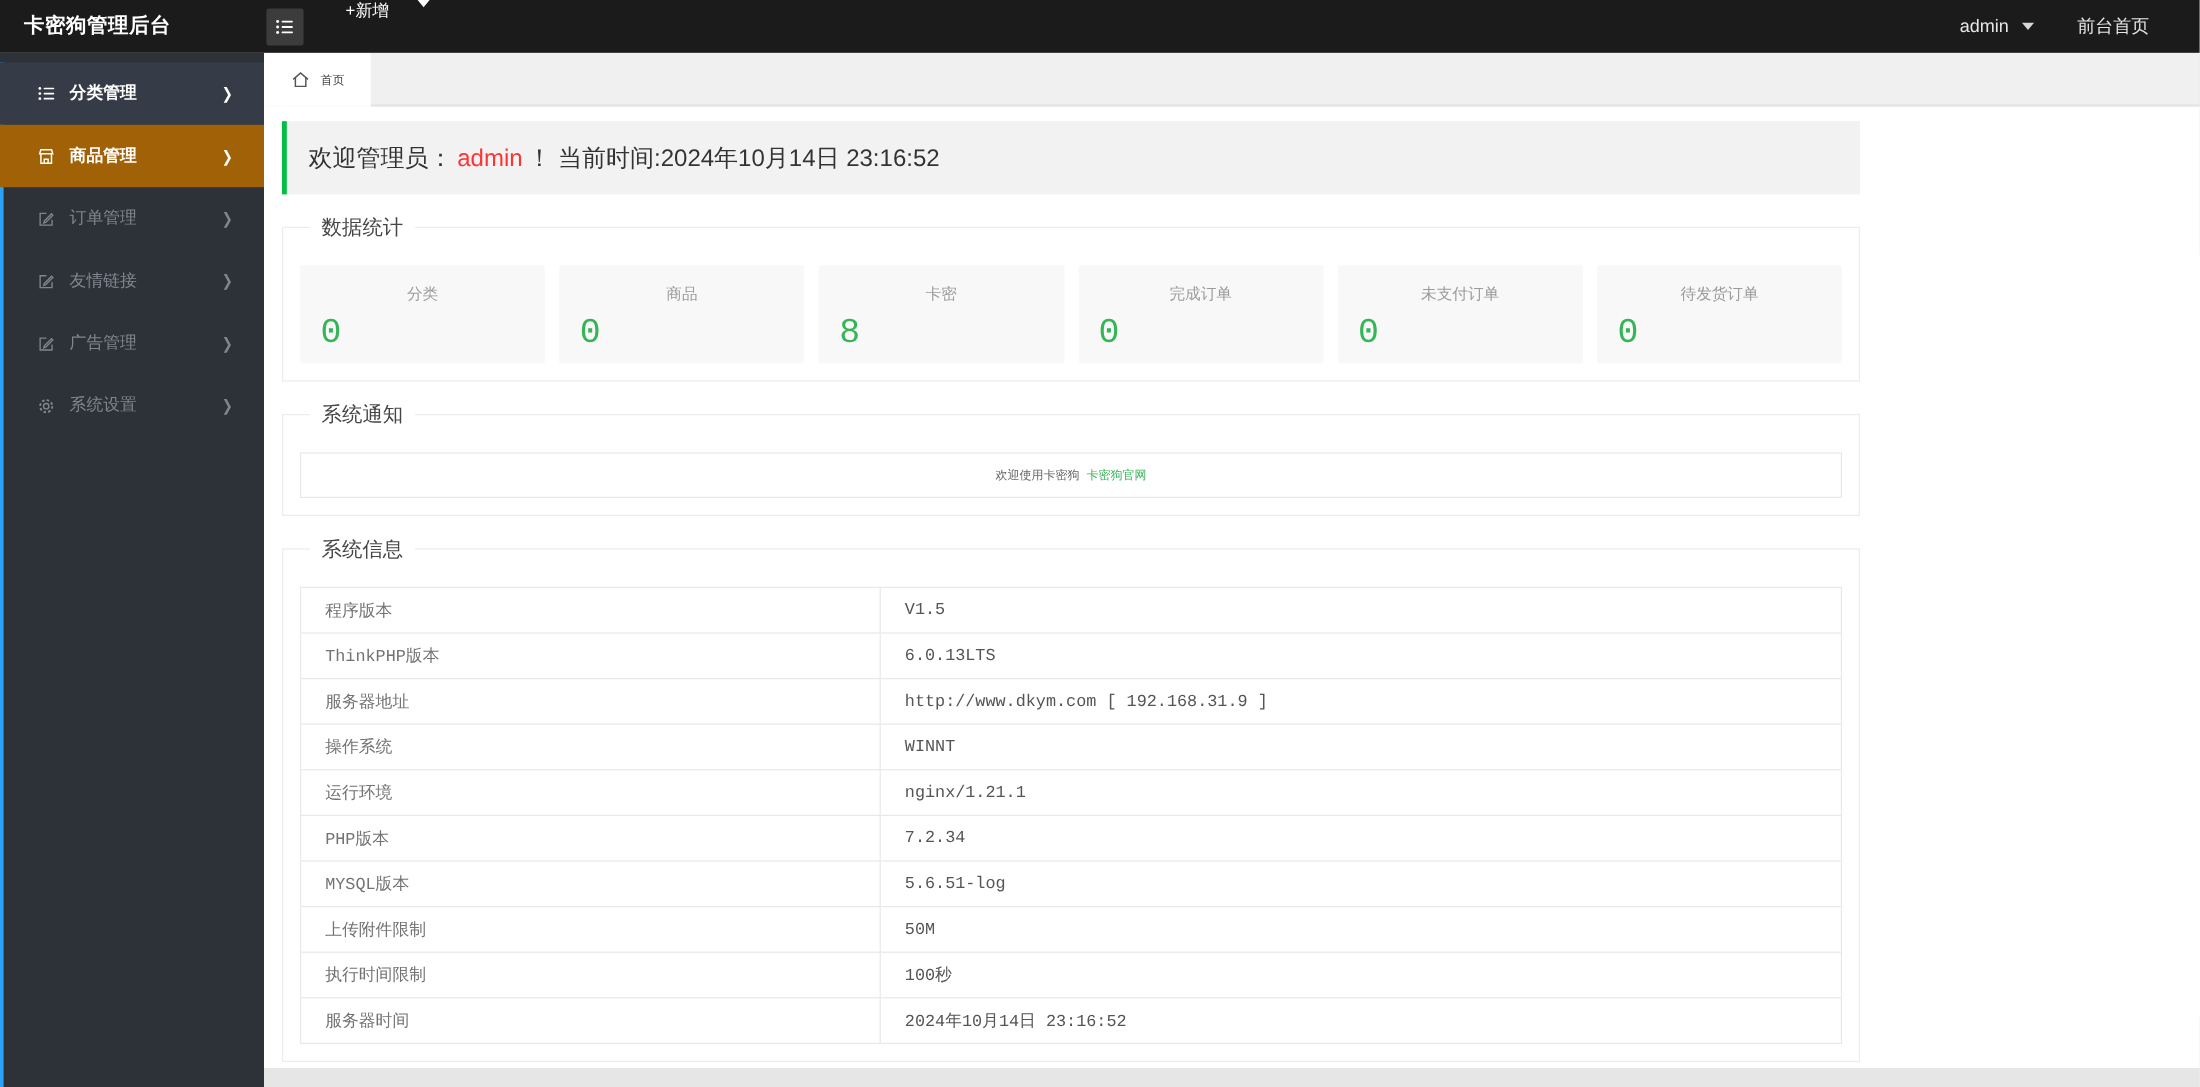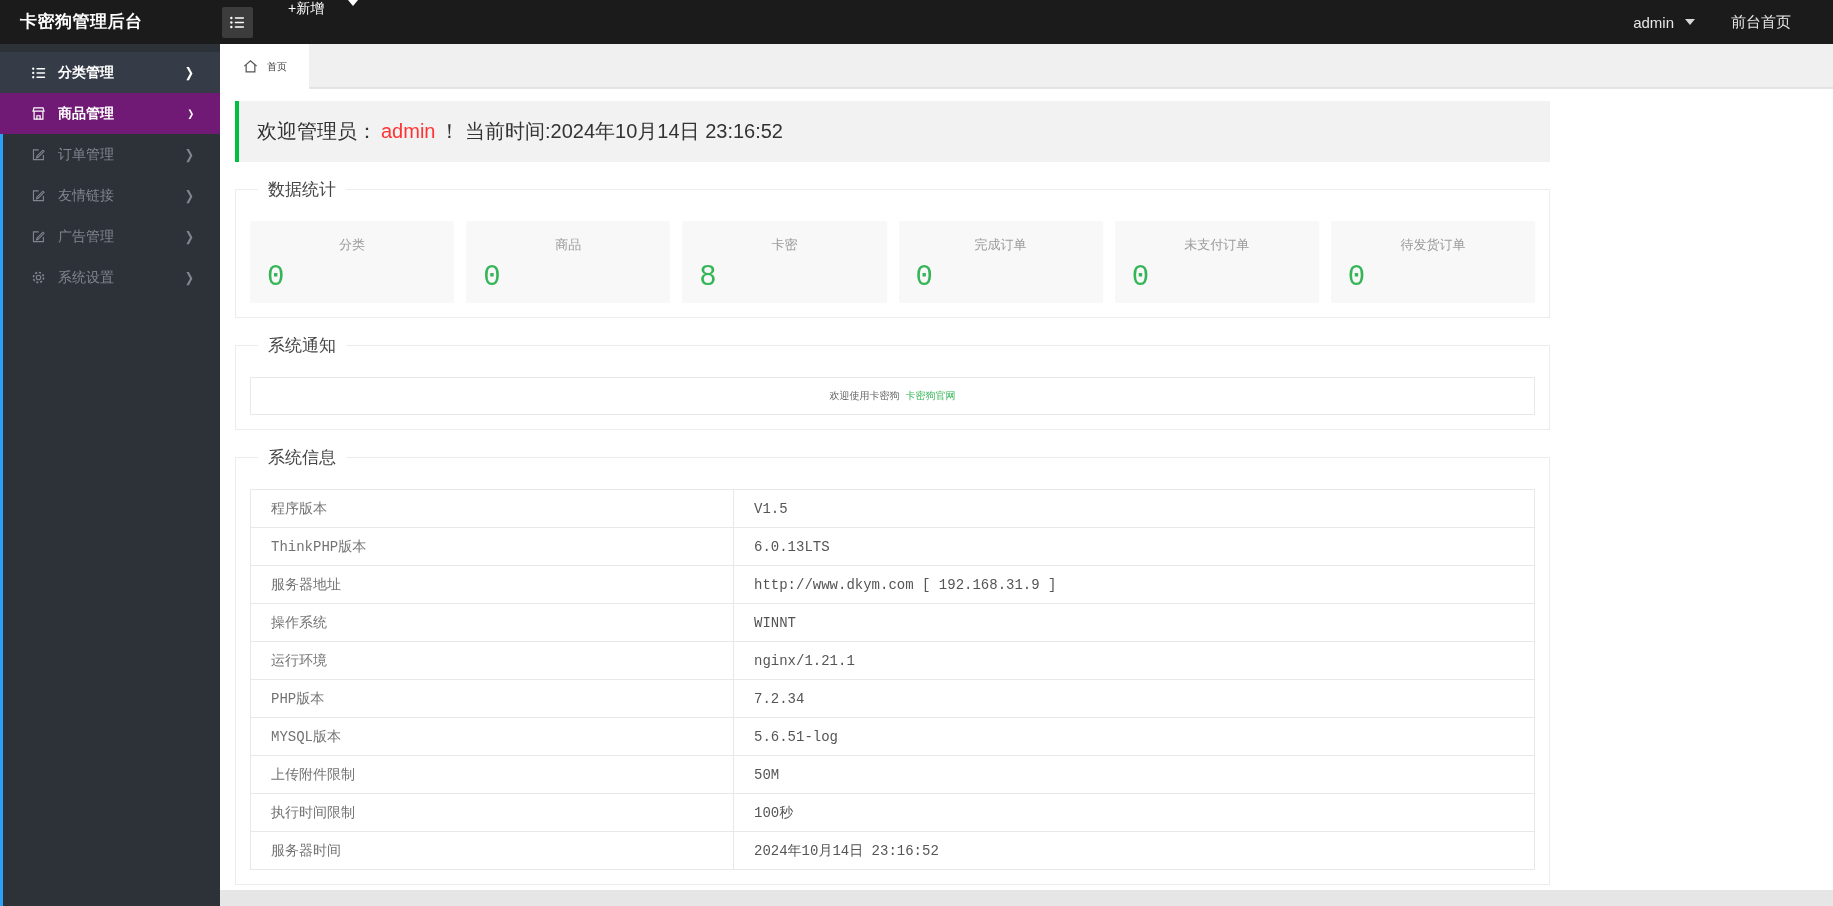--- a/index.html
+++ b/index.html
@@ -14,26 +14,26 @@
   .add-new { position:absolute; left:288px; top:0; height:44px; display:flex; gap:24px; color:#fff; font-size:14px; cursor:pointer; }
   .header-right { position:absolute; right:42px; top:0; height:44px; display:flex; align-items:center; gap:36px; }
   .user-menu { display:flex; align-items:center; gap:11px; color:#e6e6e6; font-size:15px; cursor:pointer; }
   .frontend-link { color:#e6e6e6; font-size:15px; cursor:pointer; text-decoration:none; }
   .caret { width:0; height:0; border-left:5px solid transparent; border-right:5px solid transparent; border-top:6px solid #d8d8d8; display:inline-block; }
   .caret.white { border-top-color:#fff; }
 
   
   .sidebar { position:absolute; left:0; top:44px; width:220px; height:862px; background:#2d3138; padding-top:8px; }
   .side-accent { position:absolute; left:0; top:8px; bottom:0; width:3px; background:#2ba1f7; }
-  .side-item { position:relative; height:41px; display:flex; align-items:center; color:#80858f; font-size:14px; cursor:pointer; }
+  .side-item { position:relative; height:52px; display:flex; align-items:center; color:#80858f; font-size:14px; cursor:pointer; }
   .side-item .s-icon { position:absolute; left:31px; display:flex; }
   .side-item .s-label { position:absolute; left:58px; }
   .side-item .s-chevron { position:absolute; right:26px; font-size:11px; transform:scaleY(1.2); }
   .side-item.active { background:#353b47; color:#fff; font-weight:700; }
-  .side-item.open { background:#701a75; color:#fff; font-weight:700;font-family:Liberation Mono, monospace; }
+  .side-item.open { background:#a16207; color:#fff; font-weight:700; }
 
   
   .tabbar { position:absolute; left:220px; top:44px; width:1613px; height:44px; background:#f0f0f0; border-bottom:1px solid #e2e2e2; }
   .tab-active { position:absolute; left:0; top:0; height:45px; background:#fff; display:flex; align-items:center; gap:8px;
     padding:0 22px; font-size:10px; color:#444; cursor:pointer; }
 
   
   .main { position:absolute; left:220px; top:89px; width:1613px; height:801px; background:#fff; overflow:hidden; }
   .alert { margin:12px 0 0 15px; width:1315px; background:#f2f2f2; border-left:4px solid #00c041;
     padding:17px 18px; font-size:20px; color:#333; }

